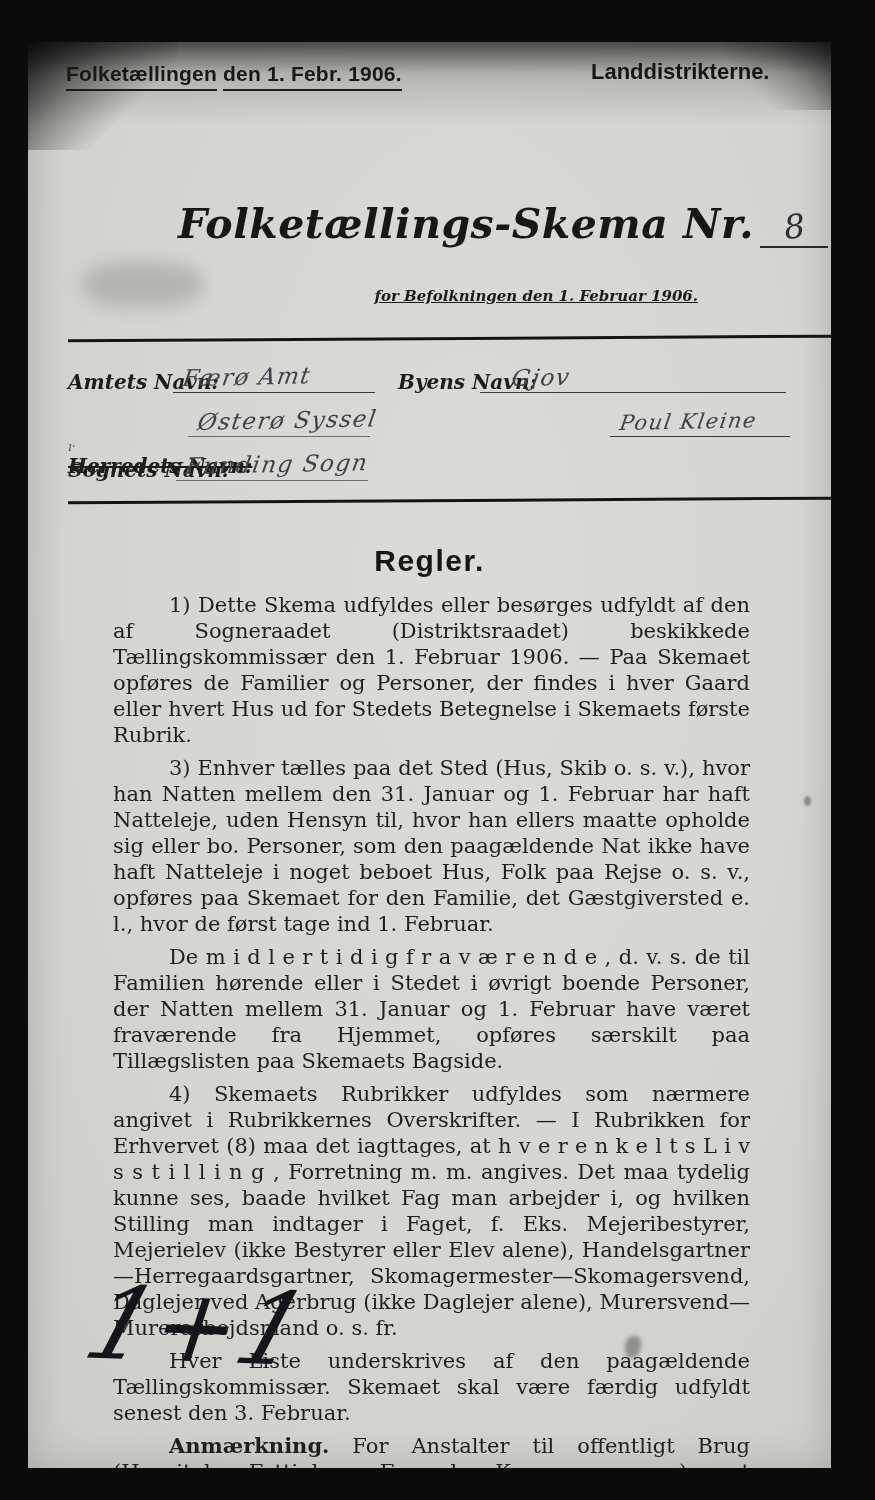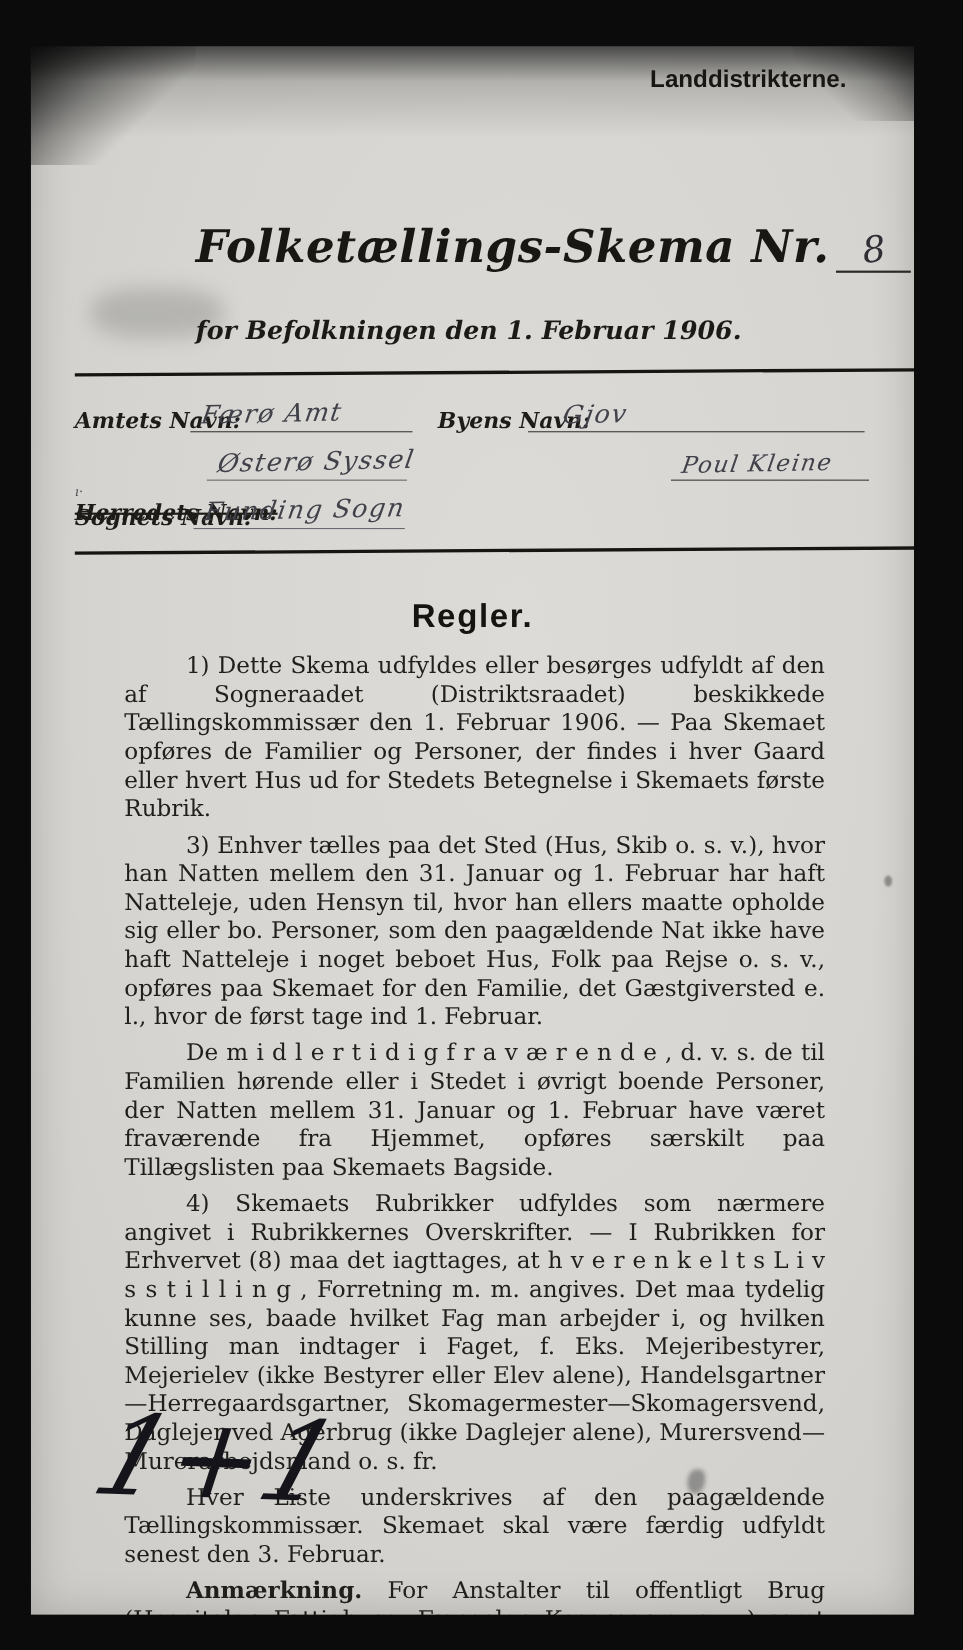--- a/index.html
+++ b/index.html
@@ -26,22 +26,22 @@
   .hdr-left .useg{border-bottom:2.5px solid #1c1b18;padding-bottom:4px;}
   .hdr-right{position:absolute;left:563px;top:19px;font-family:"Liberation Sans",sans-serif;
              font-weight:bold;font-size:22px;color:#171613;}
 
   .title-row{position:absolute;left:150px;top:160px;width:560px;white-space:nowrap;}
   .title-main{font-style:italic;font-weight:bold;font-size:41px;color:#181714;letter-spacing:.5px;}
   .title-num-wrap{display:inline-block;border-bottom:2px solid #2a2a28;min-width:68px;text-align:center;
                   margin-left:6px;vertical-align:baseline;}
   .title-num{display:inline-block;font-style:italic;font-size:33px;color:#2e2e34;
              transform:rotate(-6deg);font-family:"DejaVu Serif",serif;}
-  .subtitle{position:absolute;left:150px;top:247px;width:520px;text-align:left;
-            font-style:italic;font-weight:bold;font-size:23px;color:#1b1a17;}
+  .subtitle{position:absolute;left:150px;top:247px;width:520px;text-align:right;
+            font-style:italic;font-weight:bold;font-size:15px;color:#1b1a17;text-decoration:underline;}
 
   .hrule{position:absolute;left:40px;width:766px;height:3px;background:#161513;transform:rotate(-.35deg);}
   .rule-top{top:297px;}
   .rule-mid{top:459px;}
 
   .flabel{position:absolute;font-style:italic;font-weight:bold;font-size:20px;color:#1d1c19;white-space:nowrap;}
   .struck{text-decoration:line-through;text-decoration-thickness:2px;}
   .fline{position:absolute;height:36px;border-bottom:1.5px solid #3a3a38;}
   .hw{position:absolute;bottom:1px;left:8px;white-space:nowrap;font-style:italic;
       font-size:23px;color:#41414a;letter-spacing:1.5px;transform:skewX(-10deg) rotate(-1.2deg);
@@ -72,20 +72,21 @@
 <div id="stage">
 
   <div class="paper">
     <div class="top-shade"></div>
     <div class="corner-tl"></div>
     <div class="corner-tr"></div>
     <div class="bleed"></div>
     <div class="speck1"></div>
     <div class="speck2"></div>
 
+    <div class="hdr-left"><span class="useg">Folketællingen</span>&nbsp;<span class="useg">den 1. Febr. 1906.</span></div>
     <div class="hdr-right">Landdistrikterne.</div>
 
     <div class="title-row">
       <span class="title-main">Folketællings-Skema Nr.</span><span class="title-num-wrap"><span class="title-num">8</span></span>
     </div>
     <div class="subtitle">for Befolkningen den 1. Februar 1906.</div>
 
     <div class="hrule rule-top"></div>
 
     <div class="flabel" style="left:40px;top:330px;">Amtets Navn:</div>

